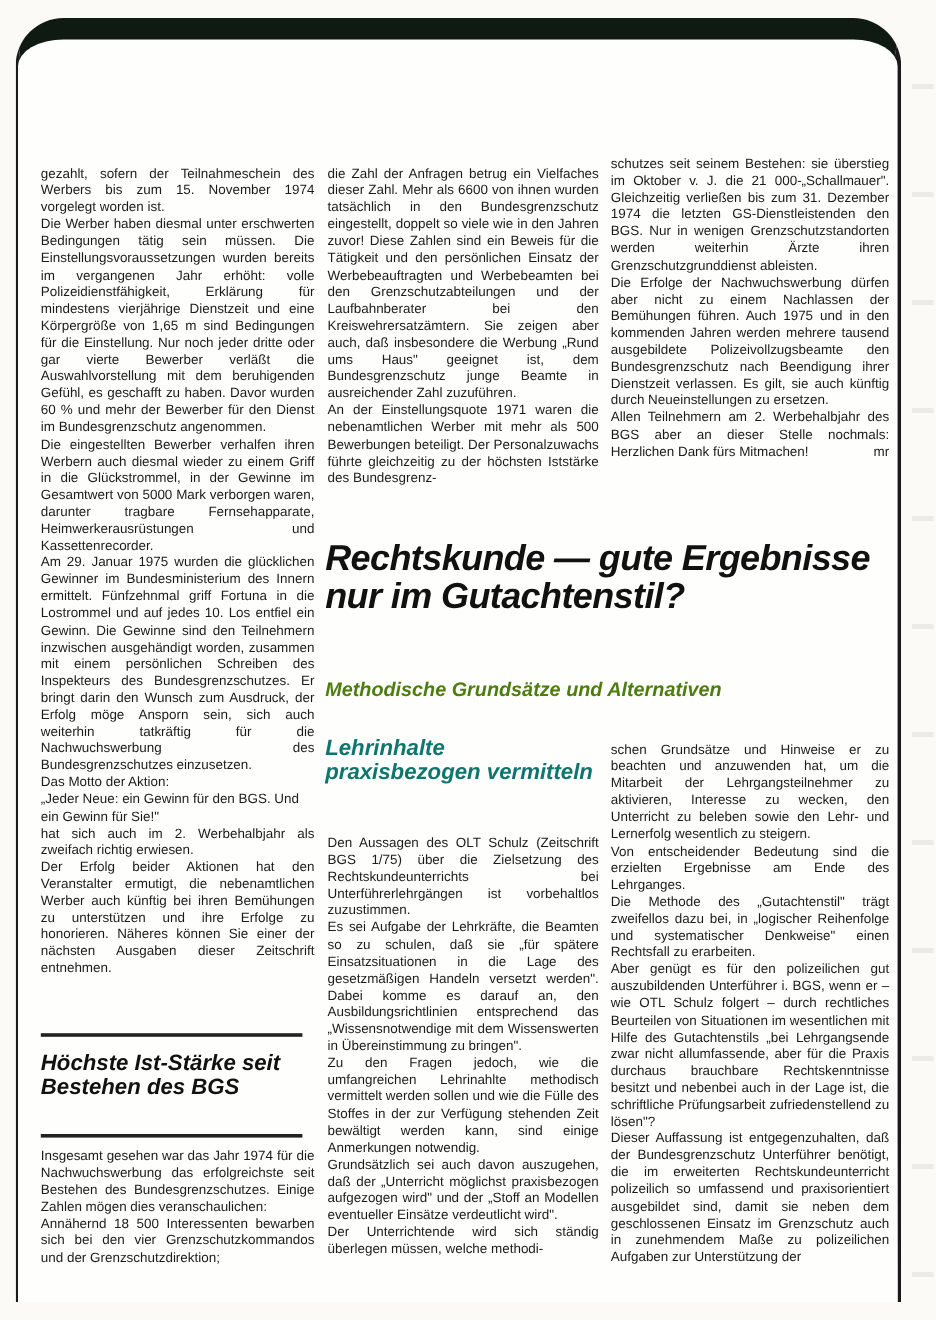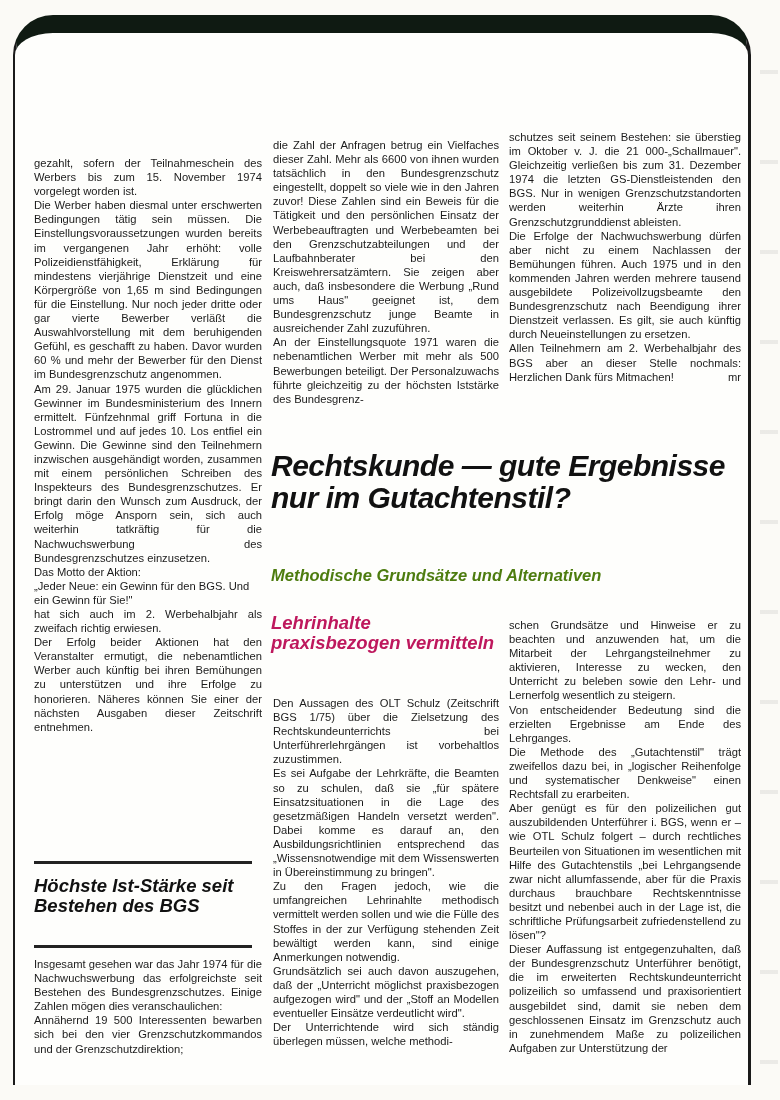--- a/index.html
+++ b/index.html
@@ -12,69 +12,70 @@
   .frame {
     position: absolute; left: 13px; top: 15px; width: 738px; height: 1070px;
     border-left: 2px solid #1a1a1a; border-right: 3px solid #1a1a1a;
     border-top: 18px solid #0f1a12;
     border-radius: 40px 40px 0 0;
     background: #fefefc;
     box-sizing: border-box;
   }
   .col { position: absolute; font-size: 11.2px; line-height: 14.1px; text-align: justify; }
   .col p { margin: 0; }
-  .c1 { left: 34px; top: 156px; width: 228px; }
+  .c1 { left: 34px; top: 138px; width: 228px; }
   .c2 { left: 273px; top: 138px; width: 226px; }
   .c3 { left: 509px; top: 130px; width: 232px; }
   .c2b { left: 273px; top: 696px; width: 226px; }
   .c3b { left: 509px; top: 618px; width: 232px; }
   .rule { position: absolute; height: 3px; background: #222; }
   .h-main {
     position: absolute; left: 271px; top: 450px; width: 470px;
     font-weight: bold; font-style: italic; font-size: 30px; line-height: 32px;
     letter-spacing: -0.5px; margin: 0; color: #111;
   }
   .h-sub {
     position: absolute; left: 271px; top: 565px; width: 470px;
     font-weight: bold; font-style: italic; font-size: 16.5px; line-height: 20px; margin: 0; color: #4d7c0f;
   }
   .h-side {
     position: absolute; left: 34px; top: 876px; width: 220px;
     font-weight: bold; font-style: italic; font-size: 18.5px; line-height: 20px; margin: 0; color: #111;
   }
   .h-sec {
     position: absolute; left: 271px; top: 613px; width: 226px;
-    font-weight: bold; font-style: italic; font-size: 18.5px; line-height: 20px; margin: 0; color: #be185d;
+    font-weight: bold; font-style: italic; font-size: 18.5px; line-height: 20px; margin: 0; color: #0f766e;
   }
   .pagenum { position: absolute; left: 18px; top: 1100px; font-size: 13px; color: #333; }
   .side-marks { position: absolute; left: 760px; top: 40px; width: 18px; height: 1040px;
     background: repeating-linear-gradient(180deg, transparent 0 30px, rgba(120,120,120,0.12) 30px 34px, transparent 34px 90px); }
 </style>
 </head>
 <body>
 
 <div class="frame"></div>
 <div class="side-marks"></div>
 
 <div class="col c1" style="hyphens:auto;" lang="de">
   <p>gezahlt, sofern der Teilnahmeschein des Werbers bis zum 15. November 1974 vorgelegt worden ist.</p>
   <p>Die Werber haben diesmal unter erschwerten Bedingungen tätig sein müssen. Die Einstellungsvoraussetzungen wurden bereits im vergangenen Jahr erhöht: volle Polizeidienstfähigkeit, Erklärung für mindestens vierjährige Dienstzeit und eine Körpergröße von 1,65 m sind Bedingungen für die Einstellung. Nur noch jeder dritte oder gar vierte Bewerber verläßt die Auswahlvorstellung mit dem beruhigenden Gefühl, es geschafft zu haben. Davor wurden 60 % und mehr der Bewerber für den Dienst im Bundesgrenzschutz angenommen.</p>
+  <p>Die eingestellten Bewerber verhalfen ihren Werbern auch diesmal wieder zu einem Griff in die Glückstrommel, in der Gewinne im Gesamtwert von 5000 Mark verborgen waren, darunter tragbare Fernsehapparate, Heimwerkerausrüstungen und Kassettenrecorder.</p>
   <p>Am 29. Januar 1975 wurden die glücklichen Gewinner im Bundesministerium des Innern ermittelt. Fünfzehnmal griff Fortuna in die Lostrommel und auf jedes 10. Los entfiel ein Gewinn. Die Gewinne sind den Teilnehmern inzwischen ausgehändigt worden, zusammen mit einem persönlichen Schreiben des Inspekteurs des Bundesgrenzschutzes. Er bringt darin den Wunsch zum Ausdruck, der Erfolg möge Ansporn sein, sich auch weiterhin tatkräftig für die Nachwuchswerbung des Bundesgrenzschutzes einzusetzen.</p>
   <p>Das Motto der Aktion:</p>
   <p style="text-align:left;">„Jeder Neue: ein Gewinn für den BGS. Und ein Gewinn für Sie!"</p>
   <p>hat sich auch im 2. Werbehalbjahr als zweifach richtig erwiesen.</p>
   <p>Der Erfolg beider Aktionen hat den Veranstalter ermutigt, die nebenamtlichen Werber auch künftig bei ihren Bemühungen zu unterstützen und ihre Erfolge zu honorieren. Näheres können Sie einer der nächsten Ausgaben dieser Zeitschrift entnehmen.</p>
 </div>
 
 <div class="rule" style="left:34px; top:861px; width:218px;"></div>
 <h2 class="h-side">Höchste Ist-Stärke seit Bestehen des BGS</h2>
 <div class="rule" style="left:34px; top:945px; width:218px;"></div>
 <div class="col c1" style="top:957px;" lang="de">
   <p>Insgesamt gesehen war das Jahr 1974 für die Nachwuchswerbung das erfolgreichste seit Bestehen des Bundesgrenzschutzes. Einige Zahlen mögen dies veranschaulichen:</p>
-  <p>Annähernd 19 500 Interessenten bewarben sich bei den vier Grenzschutzkommandos und der Grenzschutzdirektion;</p>
+  <p>Annähernd 18 500 Interessenten bewarben sich bei den vier Grenzschutzkommandos und der Grenzschutzdirektion;</p>
 </div>
 <div class="pagenum">18</div>
 
 <div class="col c2" lang="de">
   <p>die Zahl der Anfragen betrug ein Vielfaches dieser Zahl. Mehr als 6600 von ihnen wurden tatsächlich in den Bundesgrenzschutz eingestellt, doppelt so viele wie in den Jahren zuvor! Diese Zahlen sind ein Beweis für die Tätigkeit und den persönlichen Einsatz der Werbebeauftragten und Werbebeamten bei den Grenzschutzabteilungen und der Laufbahnberater bei den Kreiswehrersatzämtern. Sie zeigen aber auch, daß insbesondere die Werbung „Rund ums Haus" geeignet ist, dem Bundesgrenzschutz junge Beamte in ausreichender Zahl zuzuführen.</p>
   <p>An der Einstellungsquote 1971 waren die nebenamtlichen Werber mit mehr als 500 Bewerbungen beteiligt. Der Personalzuwachs führte gleichzeitig zu der höchsten Iststärke des Bundesgrenz-</p>
 </div>
 
 <div class="col c3" lang="de">
   <p>schutzes seit seinem Bestehen: sie überstieg im Oktober v. J. die 21 000-„Schallmauer". Gleichzeitig verließen bis zum 31. Dezember 1974 die letzten GS-Dienstleistenden den BGS. Nur in wenigen Grenzschutzstandorten werden weiterhin Ärzte ihren Grenzschutzgrunddienst ableisten.</p>

